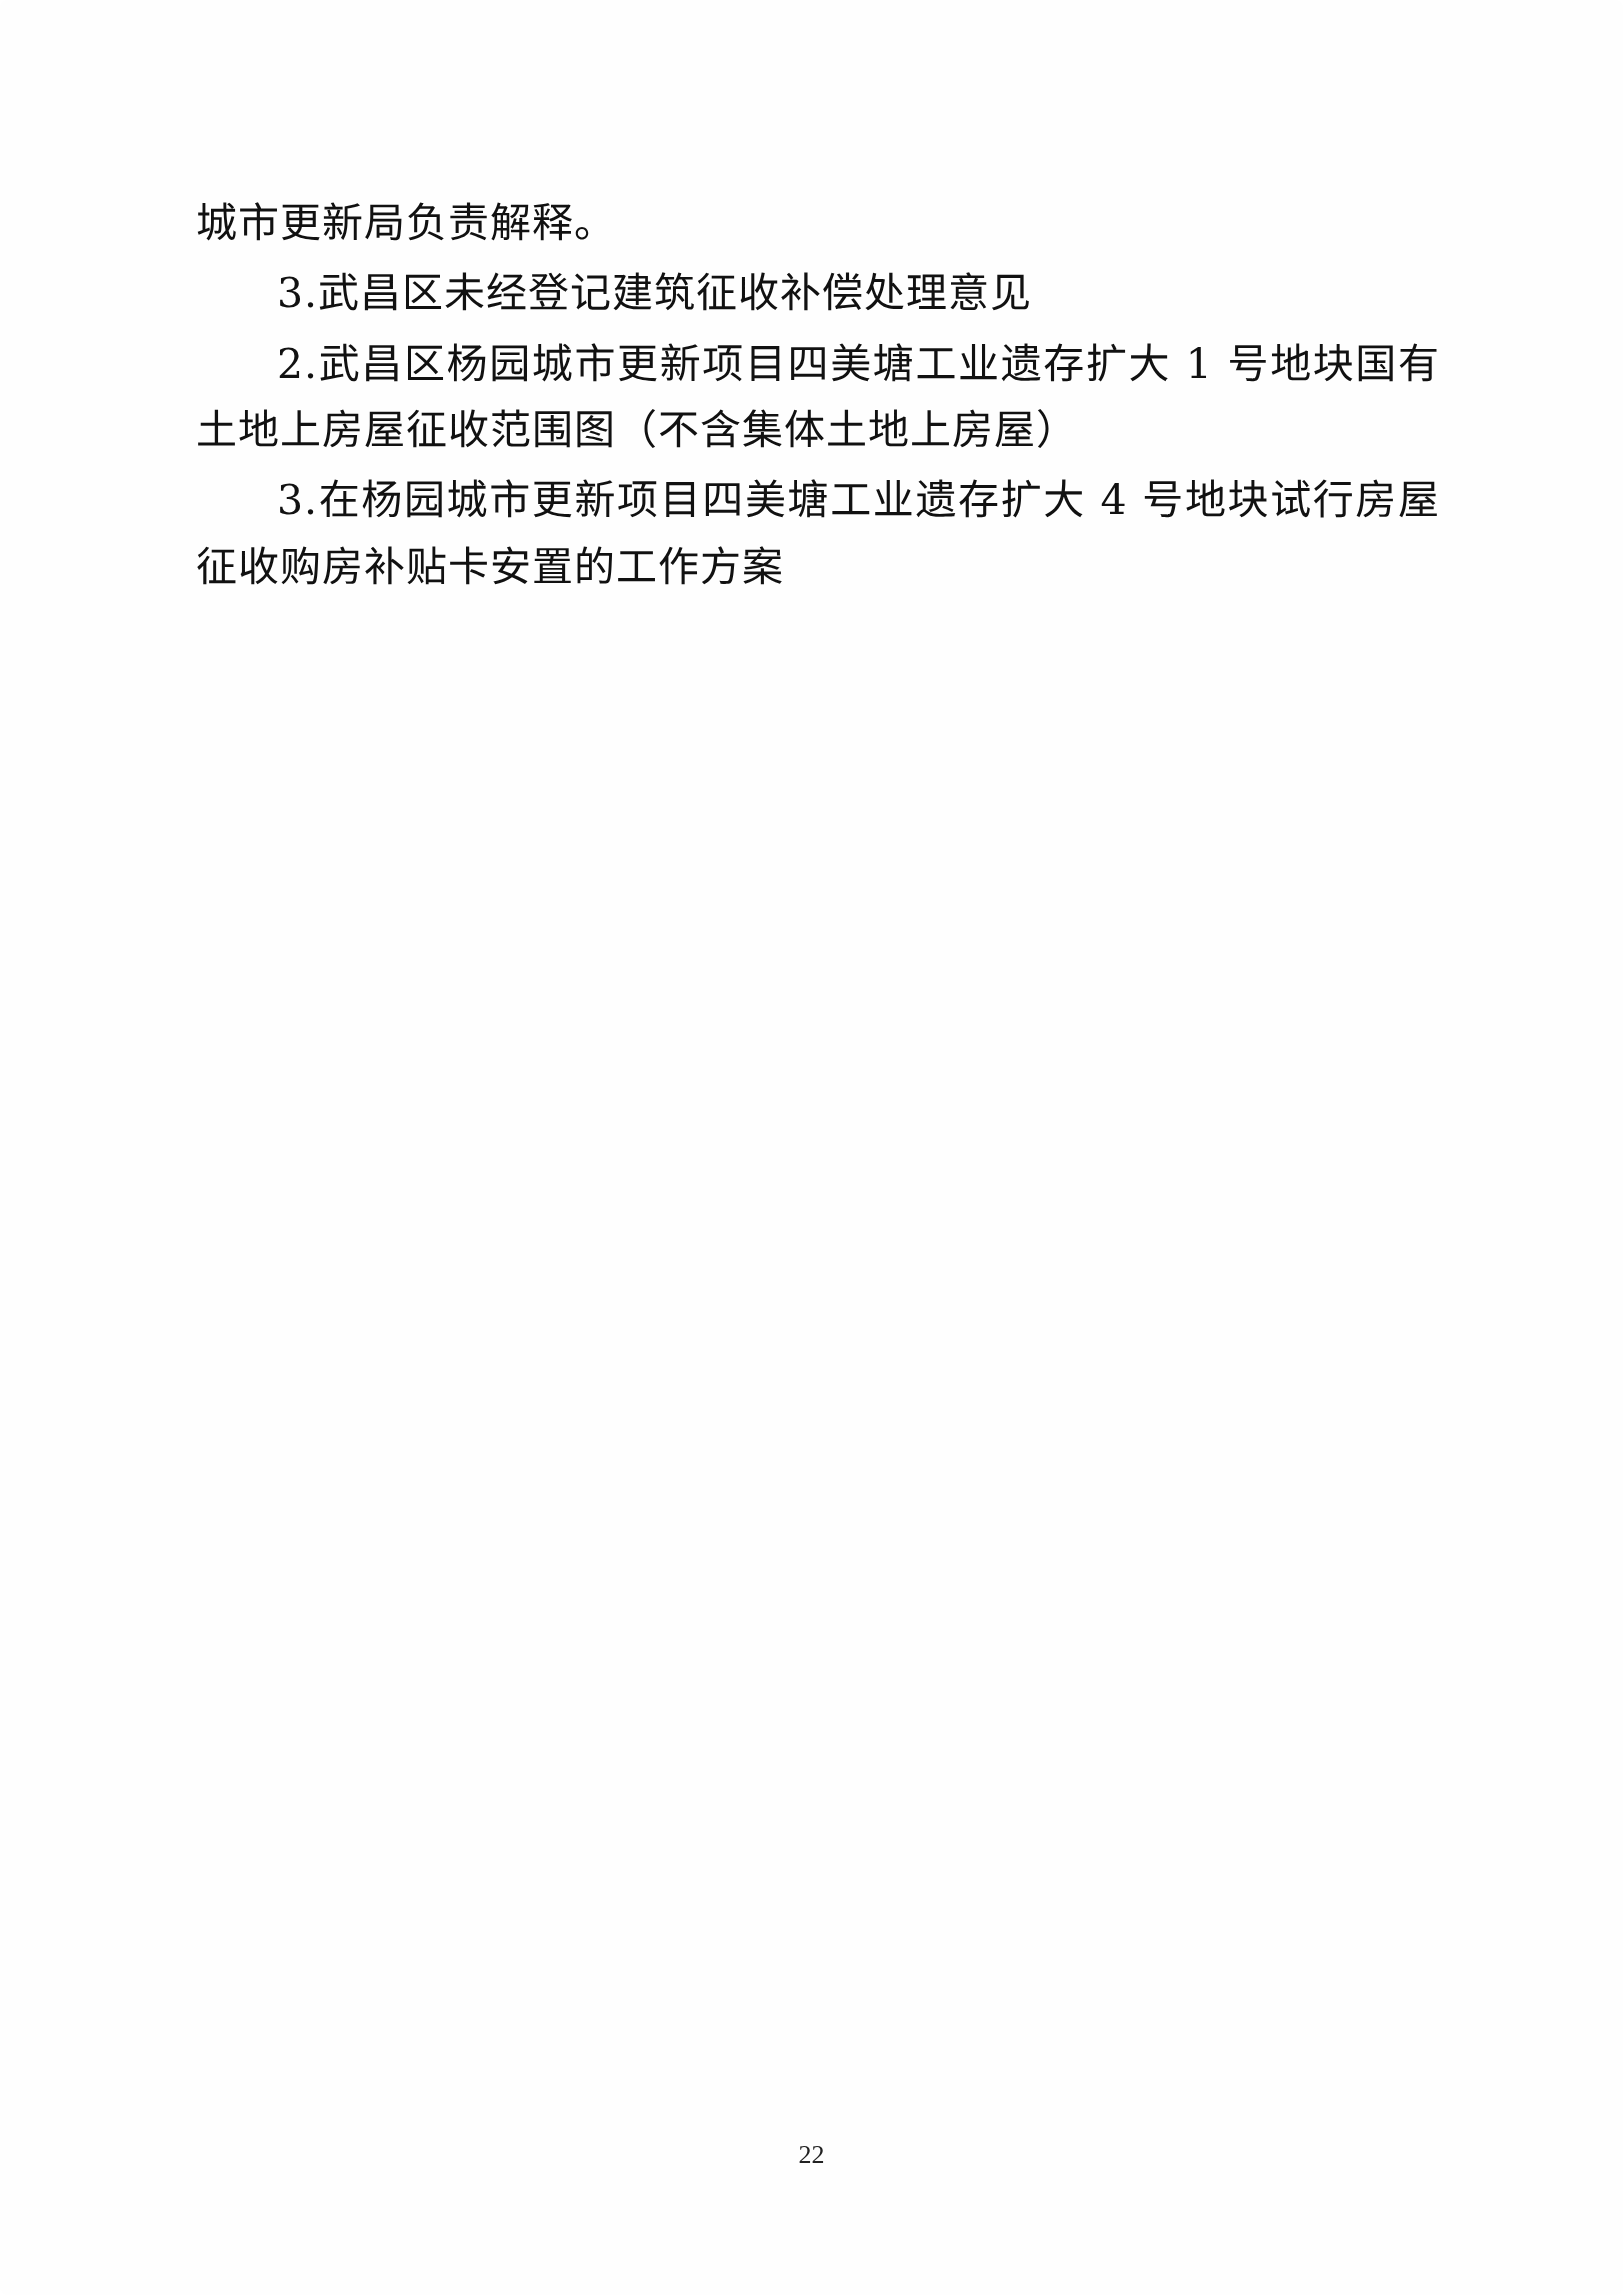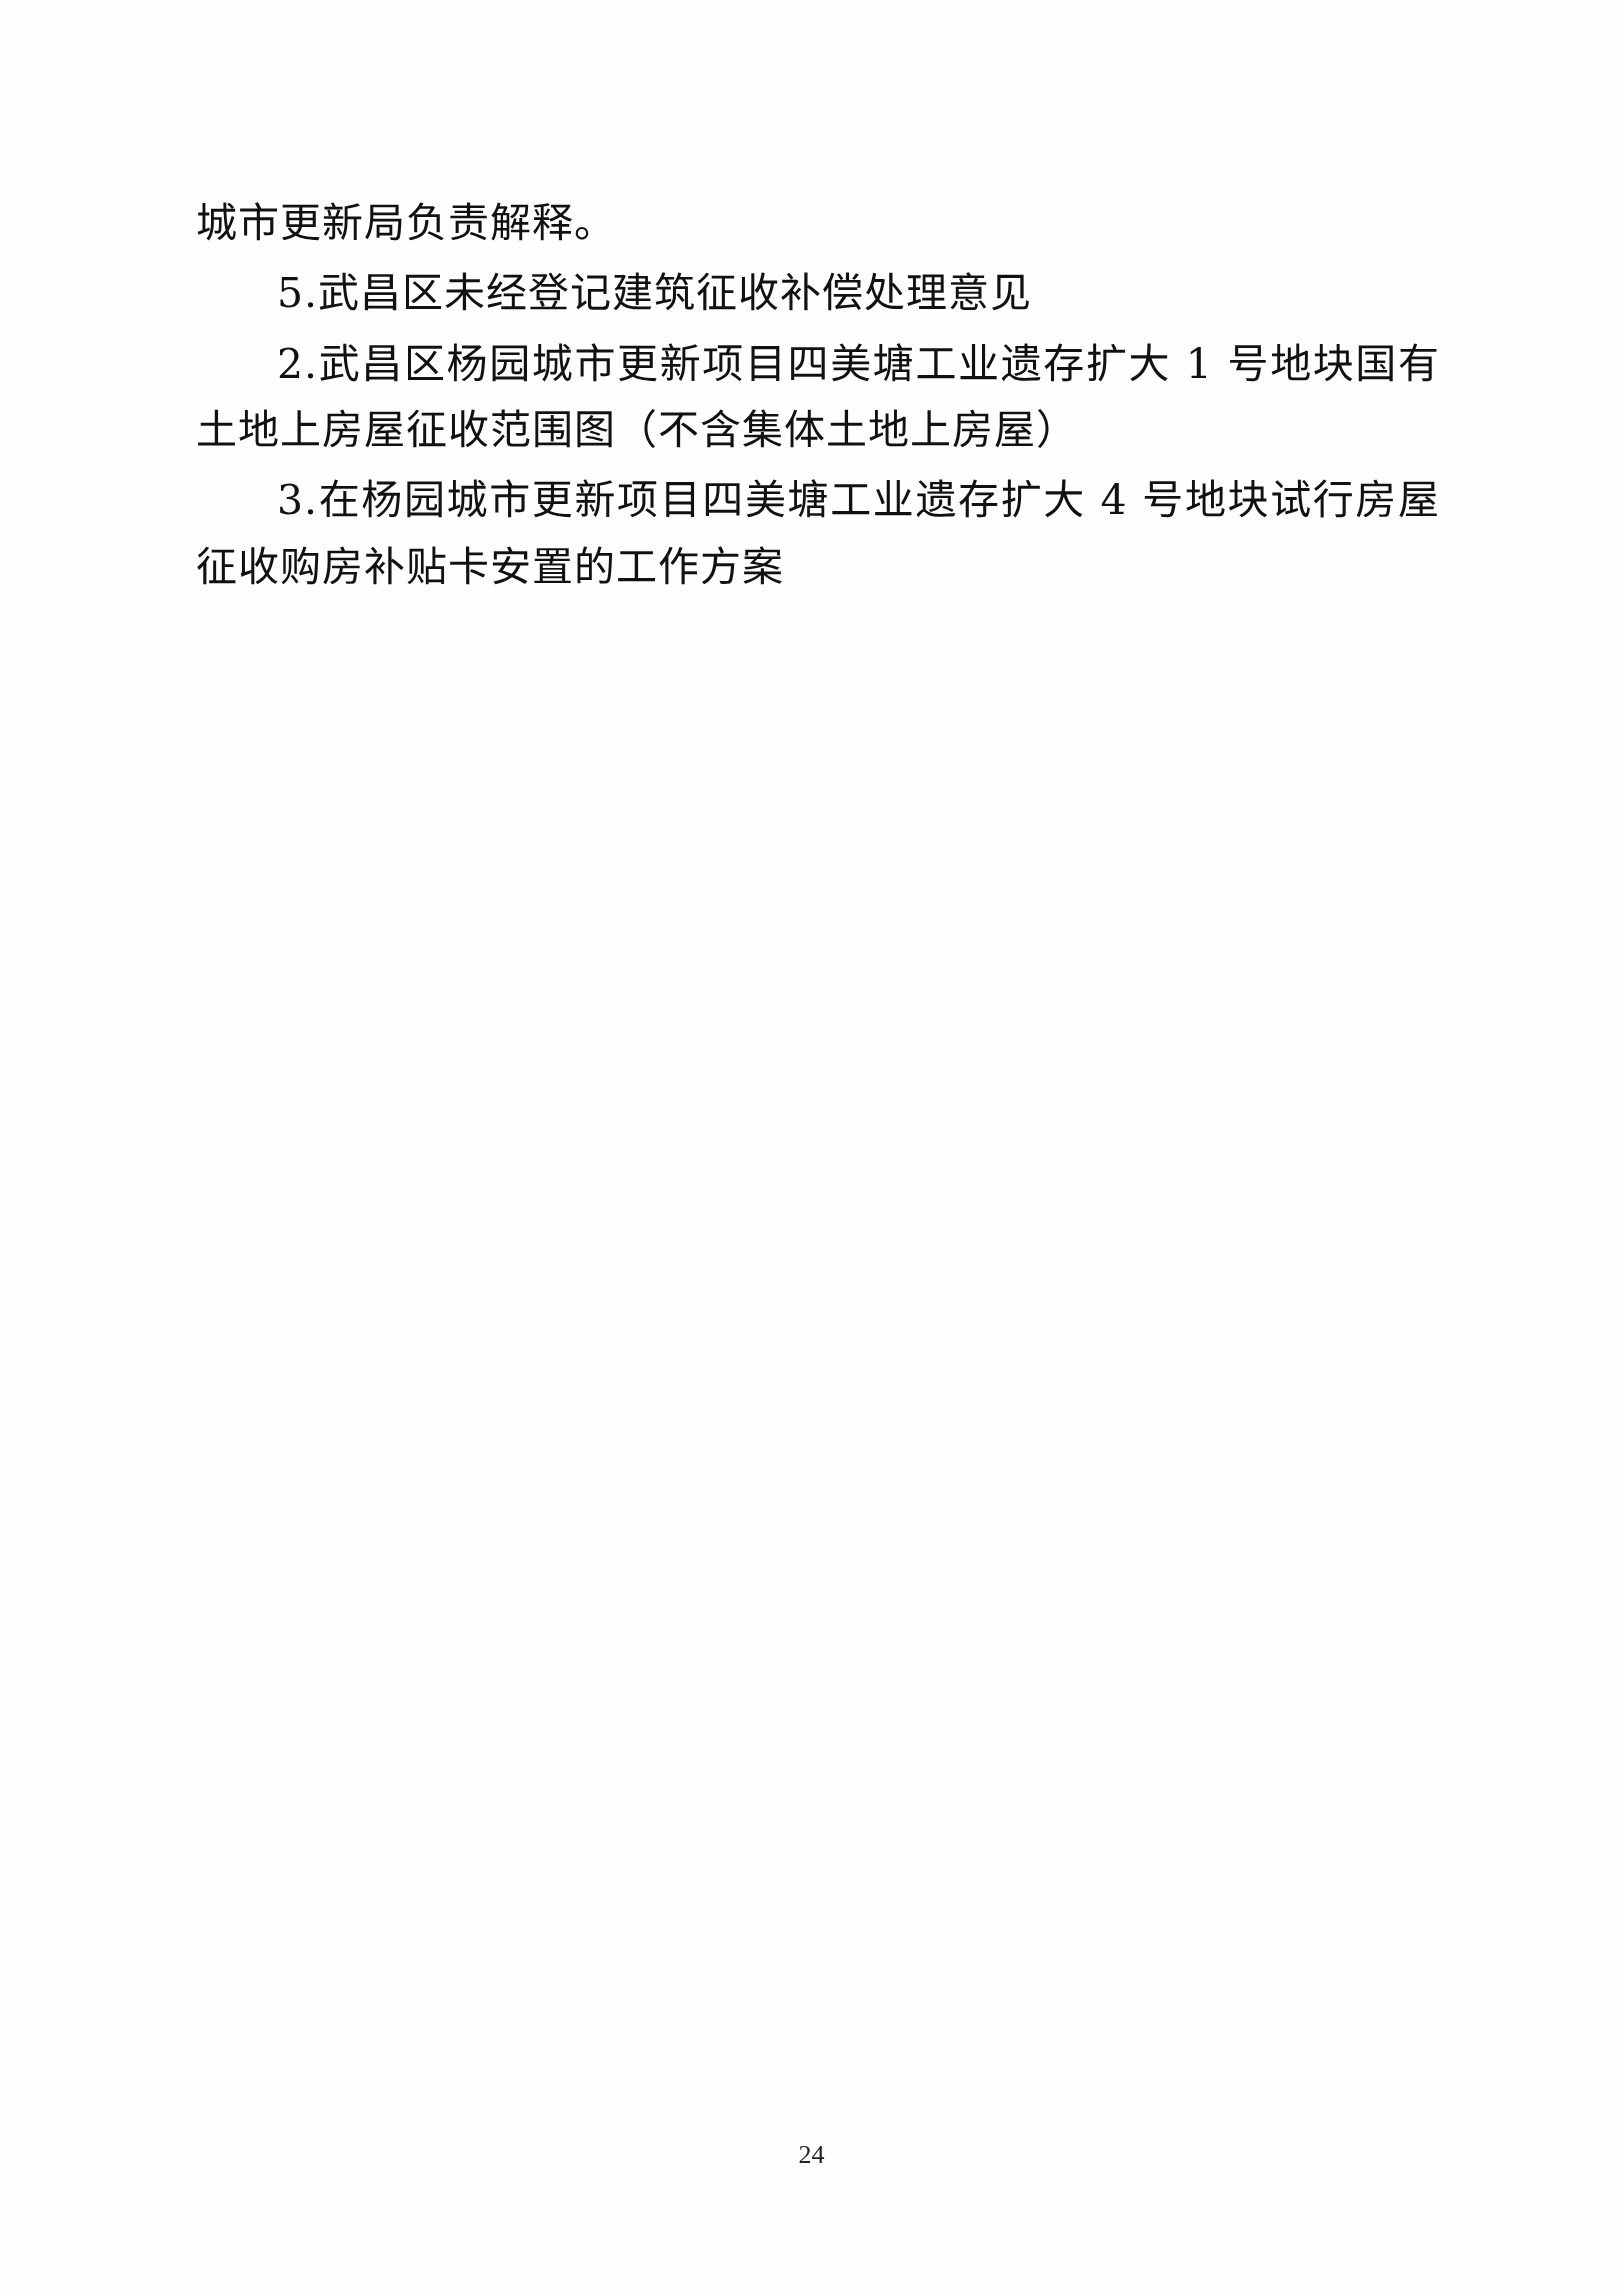--- a/index.html
+++ b/index.html
@@ -64,24 +64,24 @@
 </head>
 <body>
 
 <div class="page">
 
   <div class="content">
 
     <p class="para">城市更新局负责解释。</p>
 
 
-    <p class="para indent">5.武昌区未经登记建筑征收补偿处理意见</p>
+    <p class="para indent">3.武昌区未经登记建筑征收补偿处理意见</p>
 
     <p class="para indent">2.武昌区杨园城市更新项目四美塘工业遗存扩大 1 号地块国有土地上房屋征收范围图（不含集体土地上房屋）</p>
 
     <p class="para indent">3.在杨园城市更新项目四美塘工业遗存扩大 4 号地块试行房屋征收购房补贴卡安置的工作方案</p>
 
   </div>
 
-  <div class="page-number num">24</div>
+  <div class="page-number num">22</div>
 
 </div>
 
 
 </body></html>

